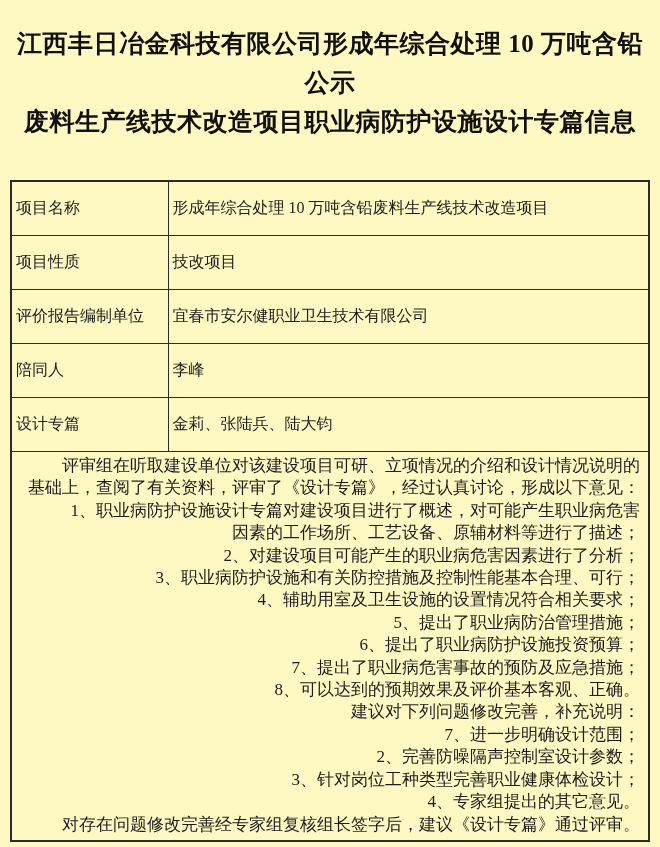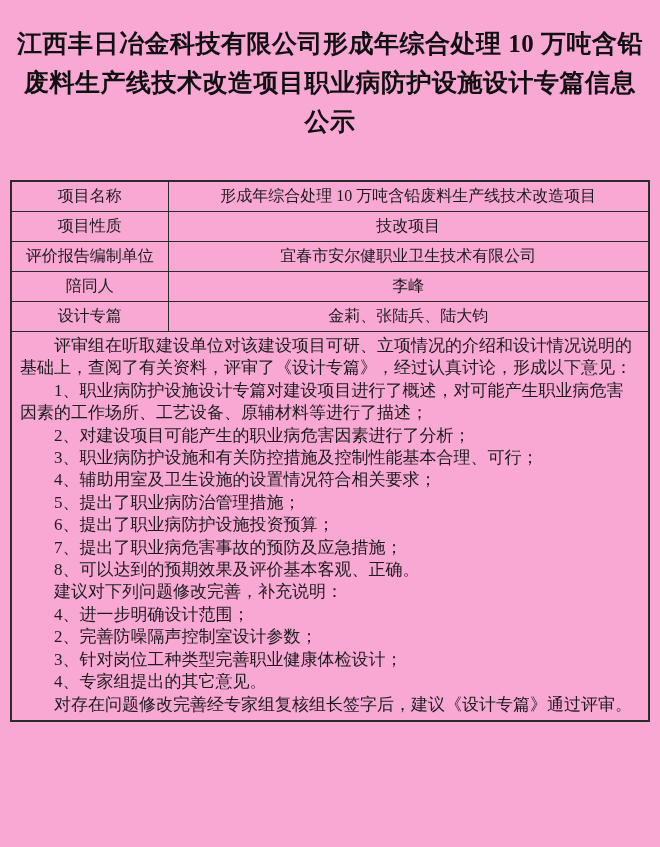--- a/index.html
+++ b/index.html
@@ -1,20 +1,20 @@
 <!DOCTYPE html>
 <html lang="zh"><head>
 <meta charset="utf-8">
 <style>
   html, body { margin: 0; padding: 0; background: #ffffff; }
   .page {
     position: relative;
     width: 660px;
     height: 847px;
-    background: #f9a8d4;
+    background: #fef9c3;
     box-sizing: border-box;
     overflow: hidden;
     font-family: "Liberation Serif", "DejaVu Serif", serif;
     color: #1c1c1c;
   }
   .title {
     margin: 24px 12px 0 12px;
     text-align: center;
     font-weight: 700;
     font-size: 25px;
@@ -29,52 +29,51 @@
     margin: 39px 0 0 10px;
     border: 2px solid #2b2b2b;
   }
   col.c1 { width: 157px; }
   col.c2 { width: 128px; }
   col.c3 { width: 165px; }
   col.c4 { width: 188px; }
   td {
     border: 1px solid #2b2b2b;
     font-size: 16px;
-    text-align: center;
     vertical-align: middle;
     height: 29px;
-    padding: 0 4px;
+    padding: 12px 4px;
     color: #1c1c1c;
     overflow: hidden;
     white-space: nowrap;
   }
   td.opinion-cell {
-    text-align: left;
+    text-align: right;
     vertical-align: top;
     height: 372px;
     padding: 3px 8px 4px 8px;
     white-space: normal;
   }
   .opinion-cell p {
     margin: 0;
     text-indent: 2em;
     font-size: 17px;
     line-height: 22.4px;
     color: #1c1c1c;
   }
 </style>
 </head>
 <body>
 
 <div class="page">
 
   <div class="title">
     <div>江西丰日冶金科技有限公司形成年综合处理 10 万吨含铅</div>
+    <div>公示</div>
     <div>废料生产线技术改造项目职业病防护设施设计专篇信息</div>
-    <div>公示</div>
   </div>
 
   <table class="doc-table">
     <colgroup>
       <col class="c1">
         <col class="c2">
         <col class="c3">
         <col class="c4">
     </colgroup>
     <tbody>
@@ -103,21 +102,21 @@
           <p>评审组在听取建设单位对该建设项目可研、立项情况的介绍和设计情况说明的基础上，查阅了有关资料，评审了《设计专篇》，经过认真讨论，形成以下意见：</p>
           <p>1、职业病防护设施设计专篇对建设项目进行了概述，对可能产生职业病危害因素的工作场所、工艺设备、原辅材料等进行了描述；</p>
           <p>2、对建设项目可能产生的职业病危害因素进行了分析；</p>
           <p>3、职业病防护设施和有关防控措施及控制性能基本合理、可行；</p>
           <p>4、辅助用室及卫生设施的设置情况符合相关要求；</p>
           <p>5、提出了职业病防治管理措施；</p>
           <p>6、提出了职业病防护设施投资预算；</p>
           <p>7、提出了职业病危害事故的预防及应急措施；</p>
           <p>8、可以达到的预期效果及评价基本客观、正确。</p>
           <p>建议对下列问题修改完善，补充说明：</p>
-          <p>4、进一步明确设计范围；</p>
+          <p>7、进一步明确设计范围；</p>
           <p>2、完善防噪隔声控制室设计参数；</p>
           <p>3、针对岗位工种类型完善职业健康体检设计；</p>
           <p>4、专家组提出的其它意见。</p>
           <p>对存在问题修改完善经专家组复核组长签字后，建议《设计专篇》通过评审。</p>
         </td>
       </tr>
     </tbody>
   </table>
 
 </div>

